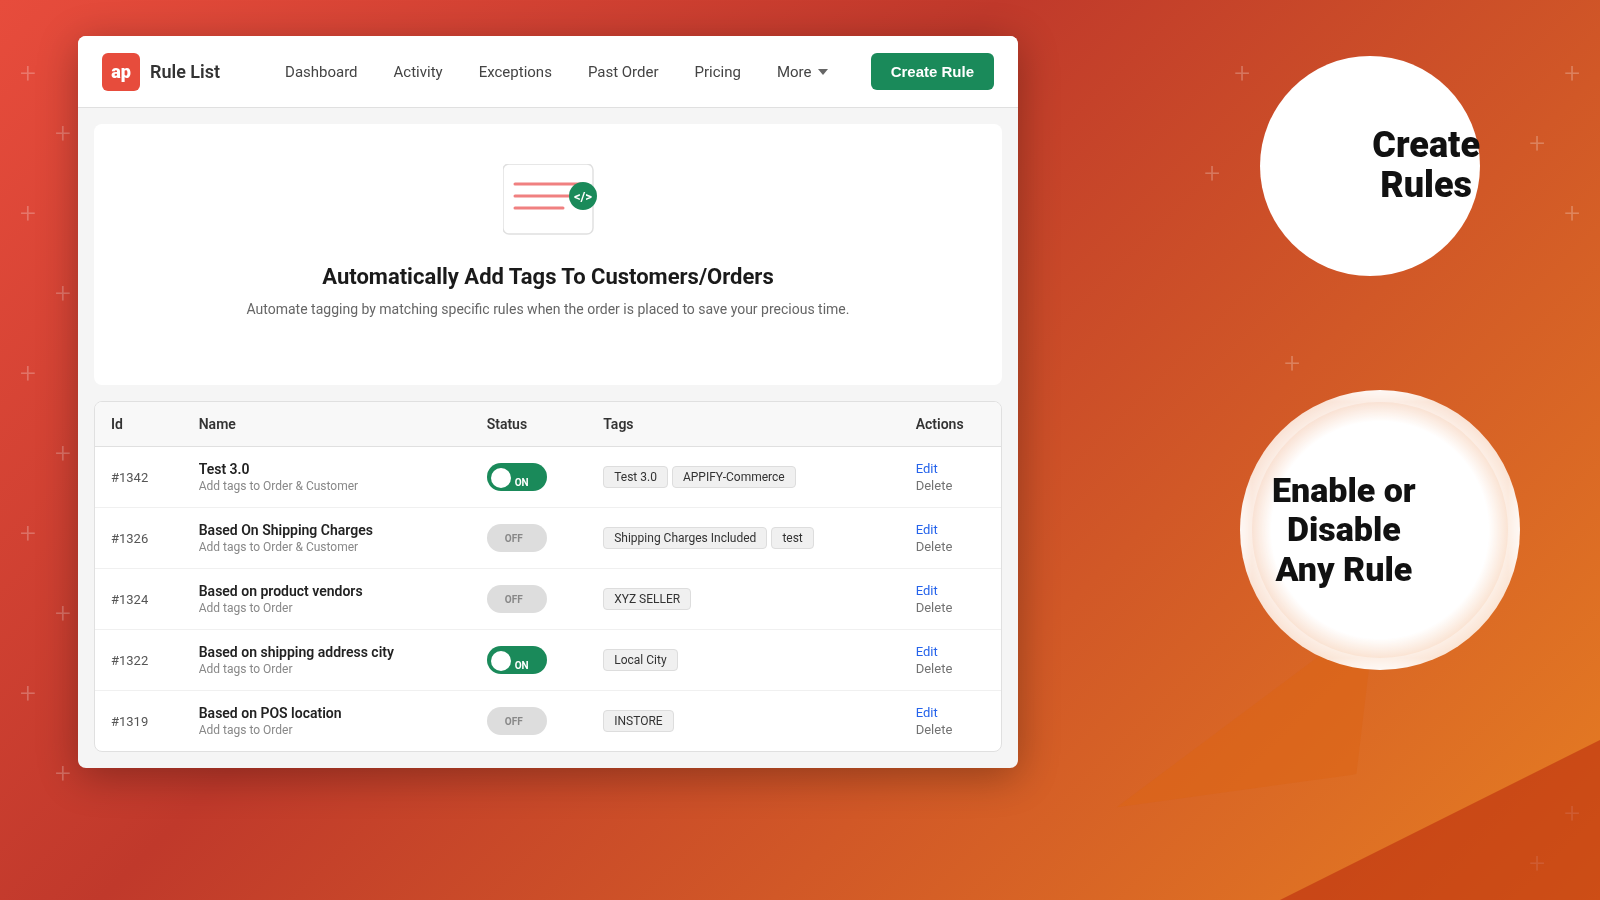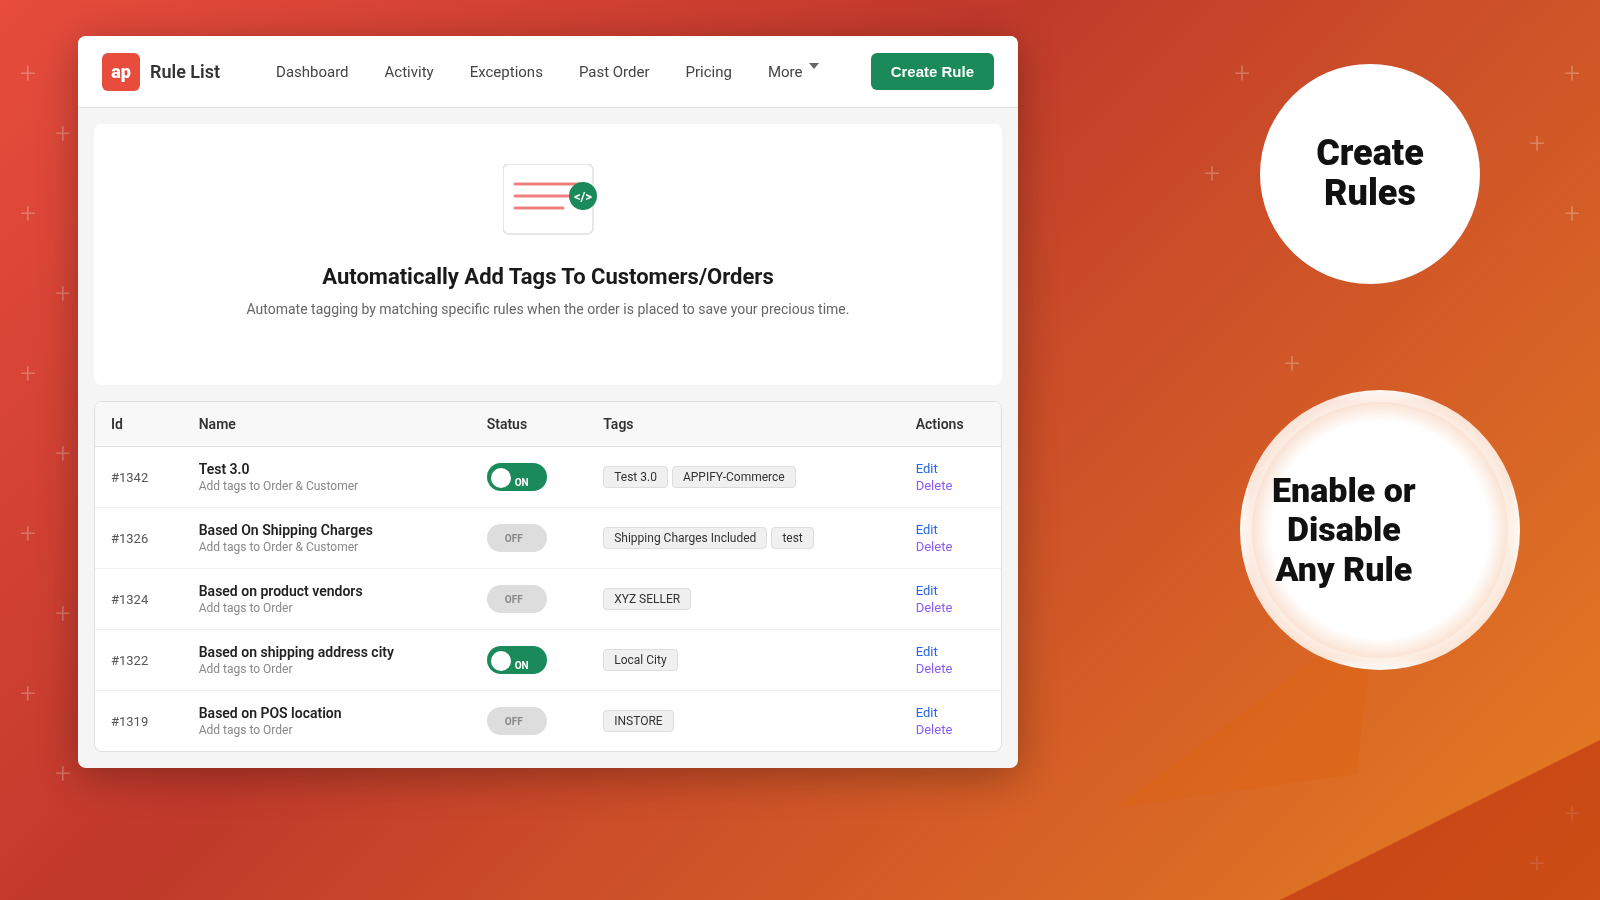--- a/index.html
+++ b/index.html
@@ -30,28 +30,28 @@
       color: rgba(255,255,255,0.25);
       font-size: 28px;
       font-weight: 300;
       line-height: 1;
     }
 
     
     .circle-create {
       position: absolute;
       right: 120px;
-      top: 64px;
+      top: 56px;
       width: 220px;
       height: 220px;
       border-radius: 50%;
       background: white;
       display: flex;
       align-items: center;
-      justify-content: center;
+      justify-content: flex-end;
       text-align: center;
     }
     .circle-create-text {
       font-size: 36px;
       font-weight: 900;
       color: #111;
       line-height: 1.1;
     }
 
     .circle-enable {
@@ -110,21 +110,21 @@
     }
 
     
     .app-header {
       background: white;
       border-bottom: 1px solid #e0e0e0;
       padding: 0 24px;
       display: flex;
       align-items: center;
       height: 72px;
-      gap: 0;
+      gap: 9px;
     }
 
     .logo-container {
       display: flex;
       align-items: center;
       gap: 10px;
       margin-right: 40px;
     }
     .logo-icon {
       width: 38px;
@@ -154,20 +154,21 @@
       padding: 8px 16px;
       font-size: 15px;
       color: #444;
       cursor: pointer;
       border-radius: 4px;
       text-decoration: none;
     }
 
     .nav-more {
       display: flex;
+      align-items: center;
       gap: 4px;
       padding: 8px 16px;
       font-size: 15px;
       color: #444;
       cursor: pointer;
     }
     .chevron-down {
       display: inline-block;
       width: 0;
       height: 0;
@@ -355,21 +356,21 @@
 
     
     .action-edit {
       color: #2563eb;
       cursor: pointer;
       font-size: 13px;
       display: block;
       margin-bottom: 2px;
     }
     .action-delete {
-      color: #8b5cf6;
+      color: #737373;
       cursor: pointer;
       font-size: 13px;
       display: block;
     }
   </style>
 </head>
 <body>
 
 <div class="bg-container"></div>
 

